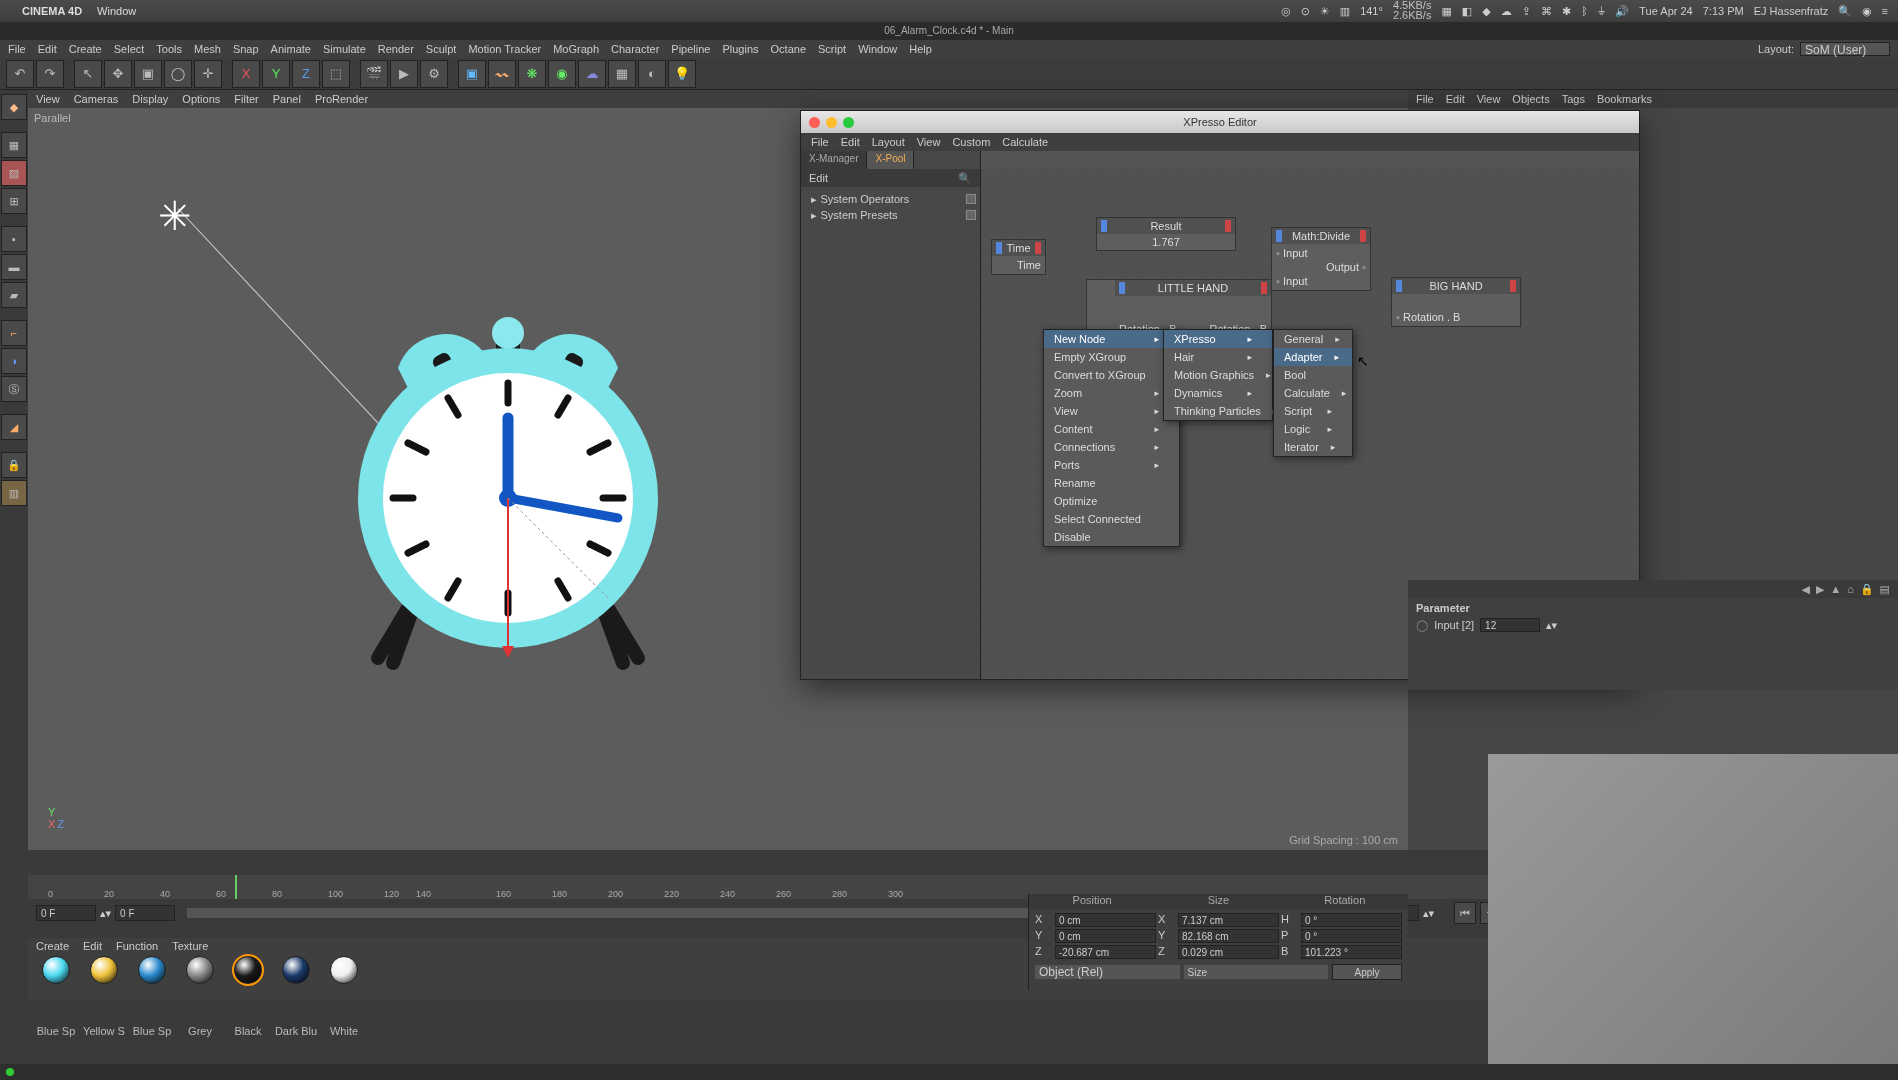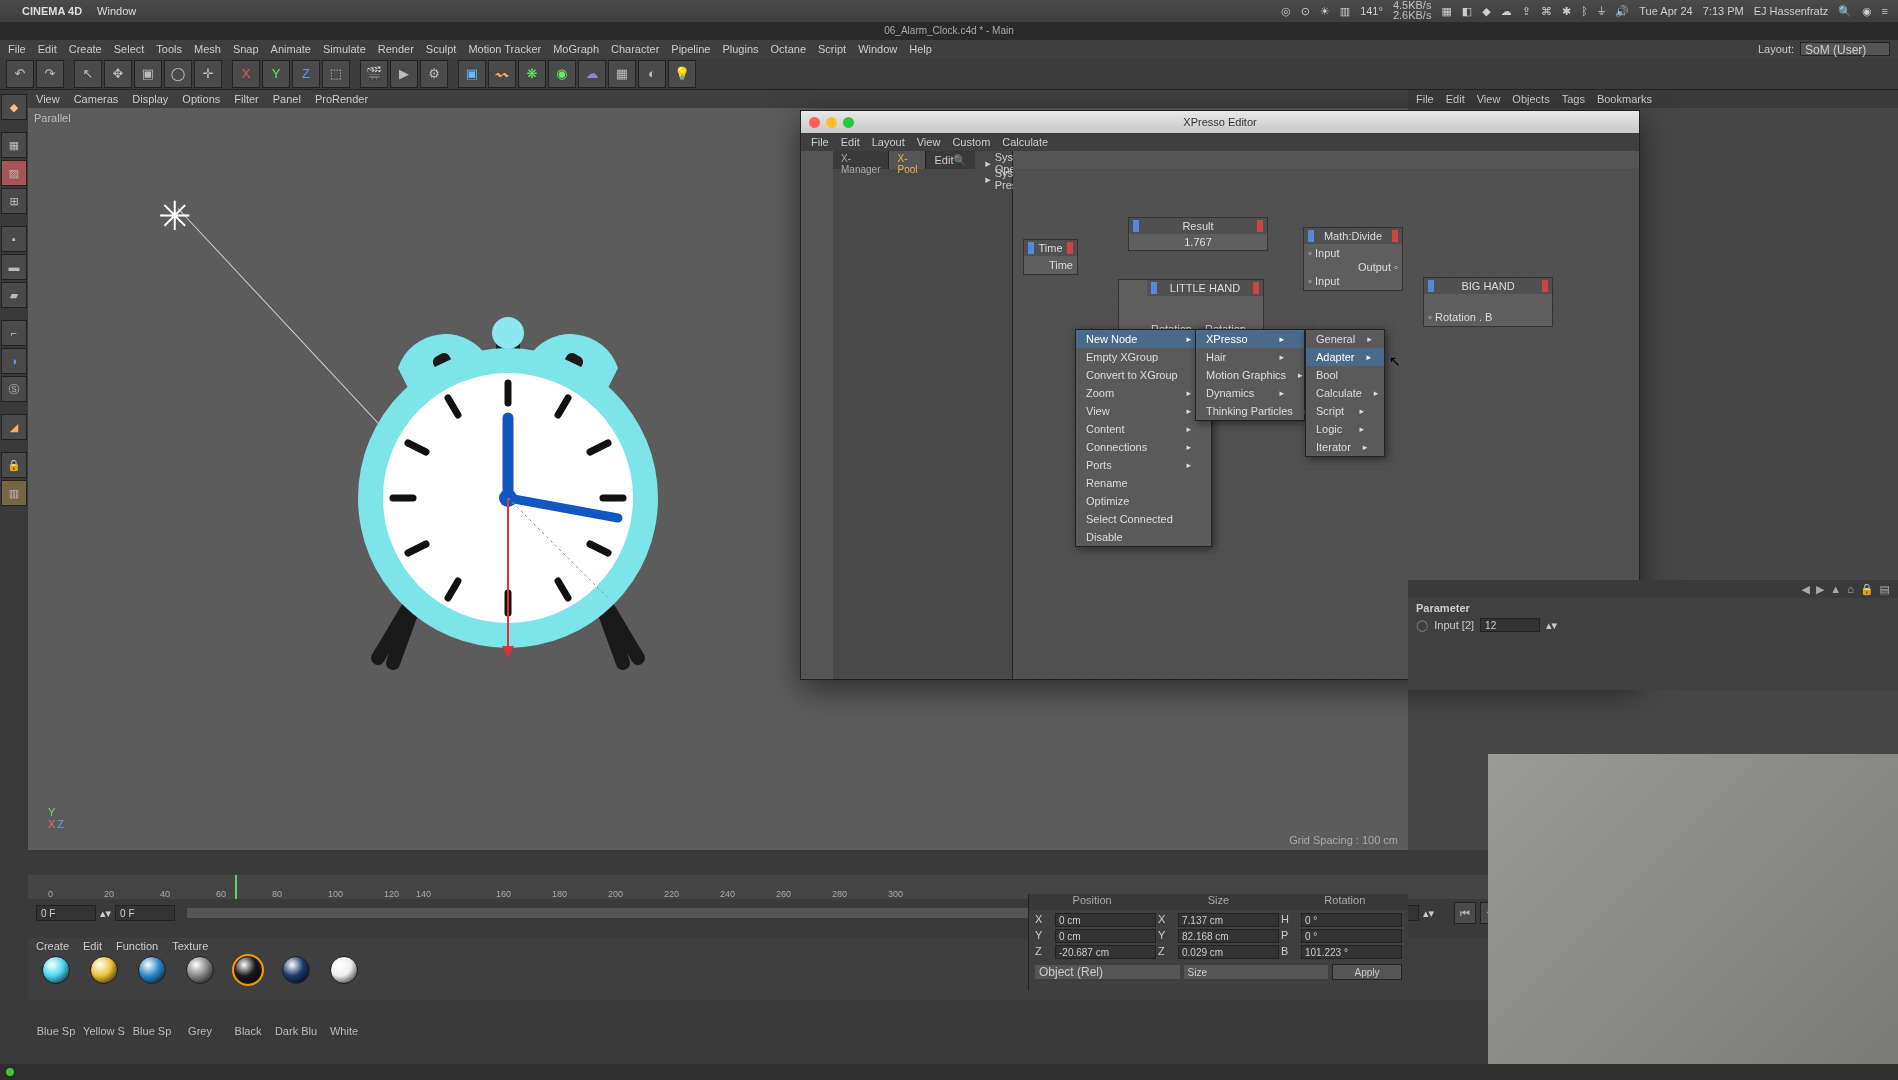--- a/index.html
+++ b/index.html
@@ -57,21 +57,21 @@
 .xpresso-window { position: absolute; left: 800px; top: 110px; width: 840px; height: 570px; background: #555; border: 1px solid #222; box-shadow: 0 10px 30px rgba(0,0,0,.5); }
 .xp-titlebar { height: 22px; background: linear-gradient(#e8e8e8,#c8c8c8); display: flex; align-items: center; padding: 0 8px; position: relative; }
 .traffic { display: flex; gap: 6px; }
 .traffic span { width: 11px; height: 11px; border-radius: 50%; }
 .tr-close { background: #ff5f56; }
 .tr-min { background: #ffbd2e; }
 .tr-max { background: #27c93f; }
 .xp-title { position: absolute; left: 0; right: 0; text-align: center; color: #333; font-size: 11px; }
 .xp-menu { height: 18px; background: #3f3f3f; display: flex; align-items: center; gap: 12px; padding: 0 10px; color: #ccc; font-size: 11px; }
 .xp-body { display: flex; height: calc(100% - 40px); }
-.xp-side { width: 180px; background: #484848; border-right: 1px solid #222; display: flex; flex-direction: row; margin-left: 32px; }
+.xp-side { width: 180px; background: #484848; border-right: 1px solid #222; display: flex; flex-direction: column; }
 .xp-tabs { display: flex; height: 18px; }
 .xp-tab { padding: 2px 8px; background: #3a3a3a; color: #aaa; border-right: 1px solid #222; font-size: 10px; }
 .xp-tab.active { background: #555; color: #f0b050; }
 .xp-edit { height: 18px; background: #3a3a3a; color: #ccc; padding: 2px 8px; font-size: 10px; display:flex; align-items:center; justify-content:space-between;}
 .xp-edit .search { opacity:.5;}
 .xp-tree { flex: 1; padding: 4px; font-size: 10px; color: #ccc; }
 .xp-tree-row { display: flex; align-items: center; height: 16px; padding-left: 6px; gap: 4px; }
 .xp-tree-row .sq { width: 10px; height: 10px; background: #666; border: 1px solid #888; }
 
 
@@ -397,21 +397,21 @@
 
         <div class="node" style="left:115px; top:48px; width:140px;">
           <div class="node-header">
               <span class="tab-b"></span>
               <span class="title">Result</span>
               <span class="tab-r"></span>
             </div>
           <div class="node-body" style="text-align:center">1.767</div>
         </div>
 
-        <div class="node" style="left:105px; top:110px; width:146px;padding-left:28px;">
+        <div class="node" style="left:105px; top:110px; width:186px;padding-left:28px;">
           <div class="node-header">
               <span class="tab-b"></span>
               <span class="title">LITTLE HAND</span>
               <span class="tab-r"></span>
             </div>
           <div class="node-body" style="height:24px"></div>
           <div class="node-body">
               <div class="node-row">
                 <span>Rotation . B</span>
                 <span>Rotation . B</span>

